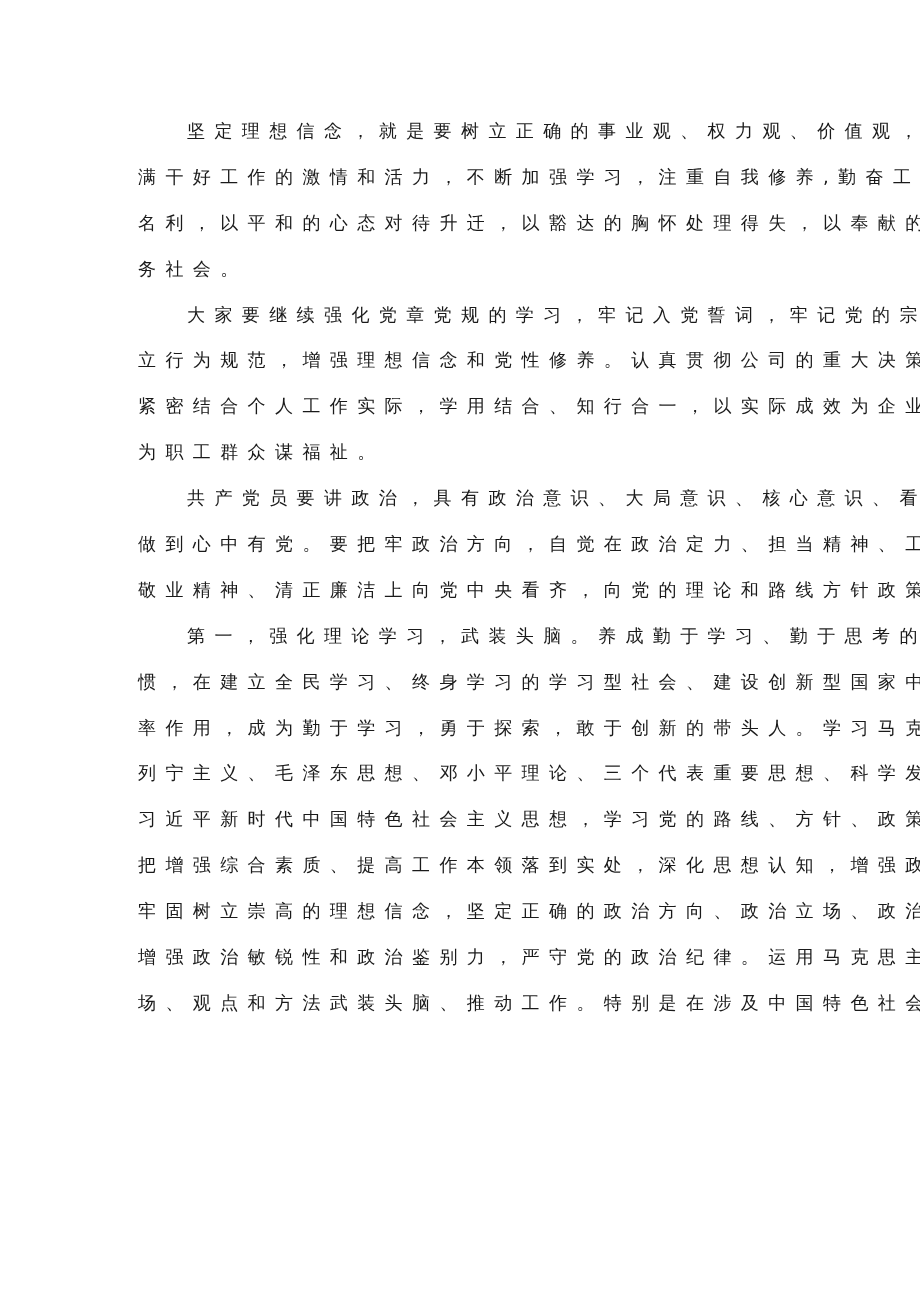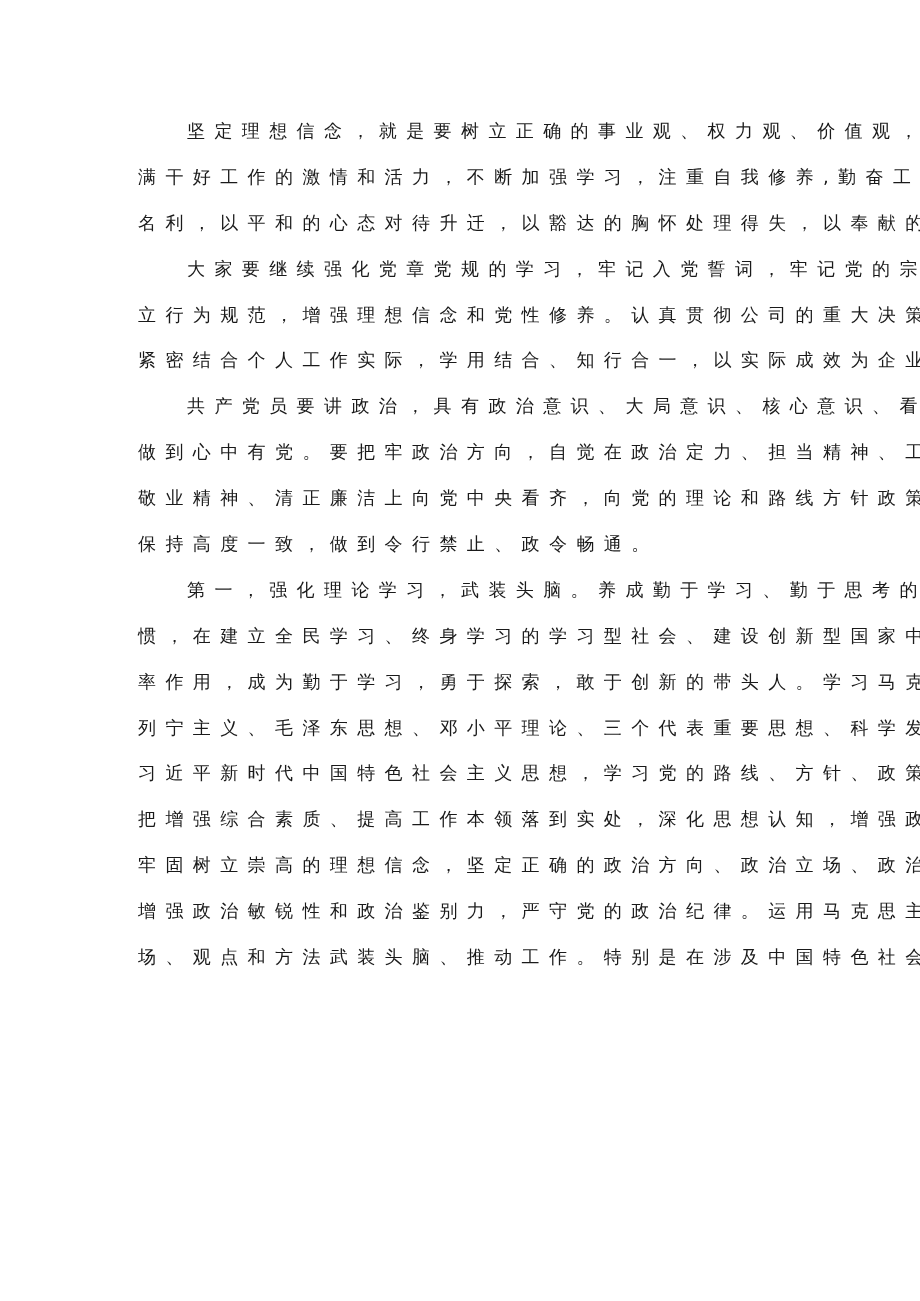--- a/index.html
+++ b/index.html
@@ -44,34 +44,35 @@
 </head>
 <body>
 
 <div class="page">
   <div class="body-text">
 
     <div>
       <div class="line indent">坚定理想信念，就是要树立正确的事业观、权力观、价值观，时刻充</div>
       <div class="line">满干好工作的激情和活力，不断加强学习，注重自我修养,勤奋工作，淡泊</div>
       <div class="line">名利，以平和的心态对待升迁，以豁达的胸怀处理得失，以奉献的精神服</div>
+      <div class="line">务社会。</div>
     </div>
 
     <div>
       <div class="line indent">大家要继续强化党章党规的学习，牢记入党誓词，牢记党的宗旨，树</div>
       <div class="line">立行为规范，增强理想信念和党性修养。认真贯彻公司的重大决策部署，</div>
       <div class="line">紧密结合个人工作实际，学用结合、知行合一，以实际成效为企业谋发展、</div>
+      <div class="line">为职工群众谋福祉。</div>
     </div>
 
 
     <div>
       <div class="line indent">共产党员要讲政治，具有政治意识、大局意识、核心意识、看齐意识，</div>
       <div class="line">做到心中有党。要把牢政治方向，自觉在政治定力、担当精神、工作方法、</div>
       <div class="line">敬业精神、清正廉洁上向党中央看齐，向党的理论和路线方针政策看齐，</div>
-      <div class="line">保持高度一致，做到令行禁止、政令畅通。</div>
     </div>
 
     <div>
       <div class="line indent">第一，强化理论学习，武装头脑。养成勤于学习、勤于思考的良好习</div>
       <div class="line">惯，在建立全民学习、终身学习的学习型社会、建设创新型国家中起到表</div>
       <div class="line">率作用，成为勤于学习，勇于探索，敢于创新的带头人。学习马克思主义、</div>
       <div class="line">列宁主义、毛泽东思想、邓小平理论、三个代表重要思想、科学发展观、</div>
       <div class="line">习近平新时代中国特色社会主义思想，学习党的路线、方针、政策，切实</div>
       <div class="line">把增强综合素质、提高工作本领落到实处，深化思想认知，增强政治定力。</div>
       <div class="line">牢固树立崇高的理想信念，坚定正确的政治方向、政治立场、政治观点，</div>

